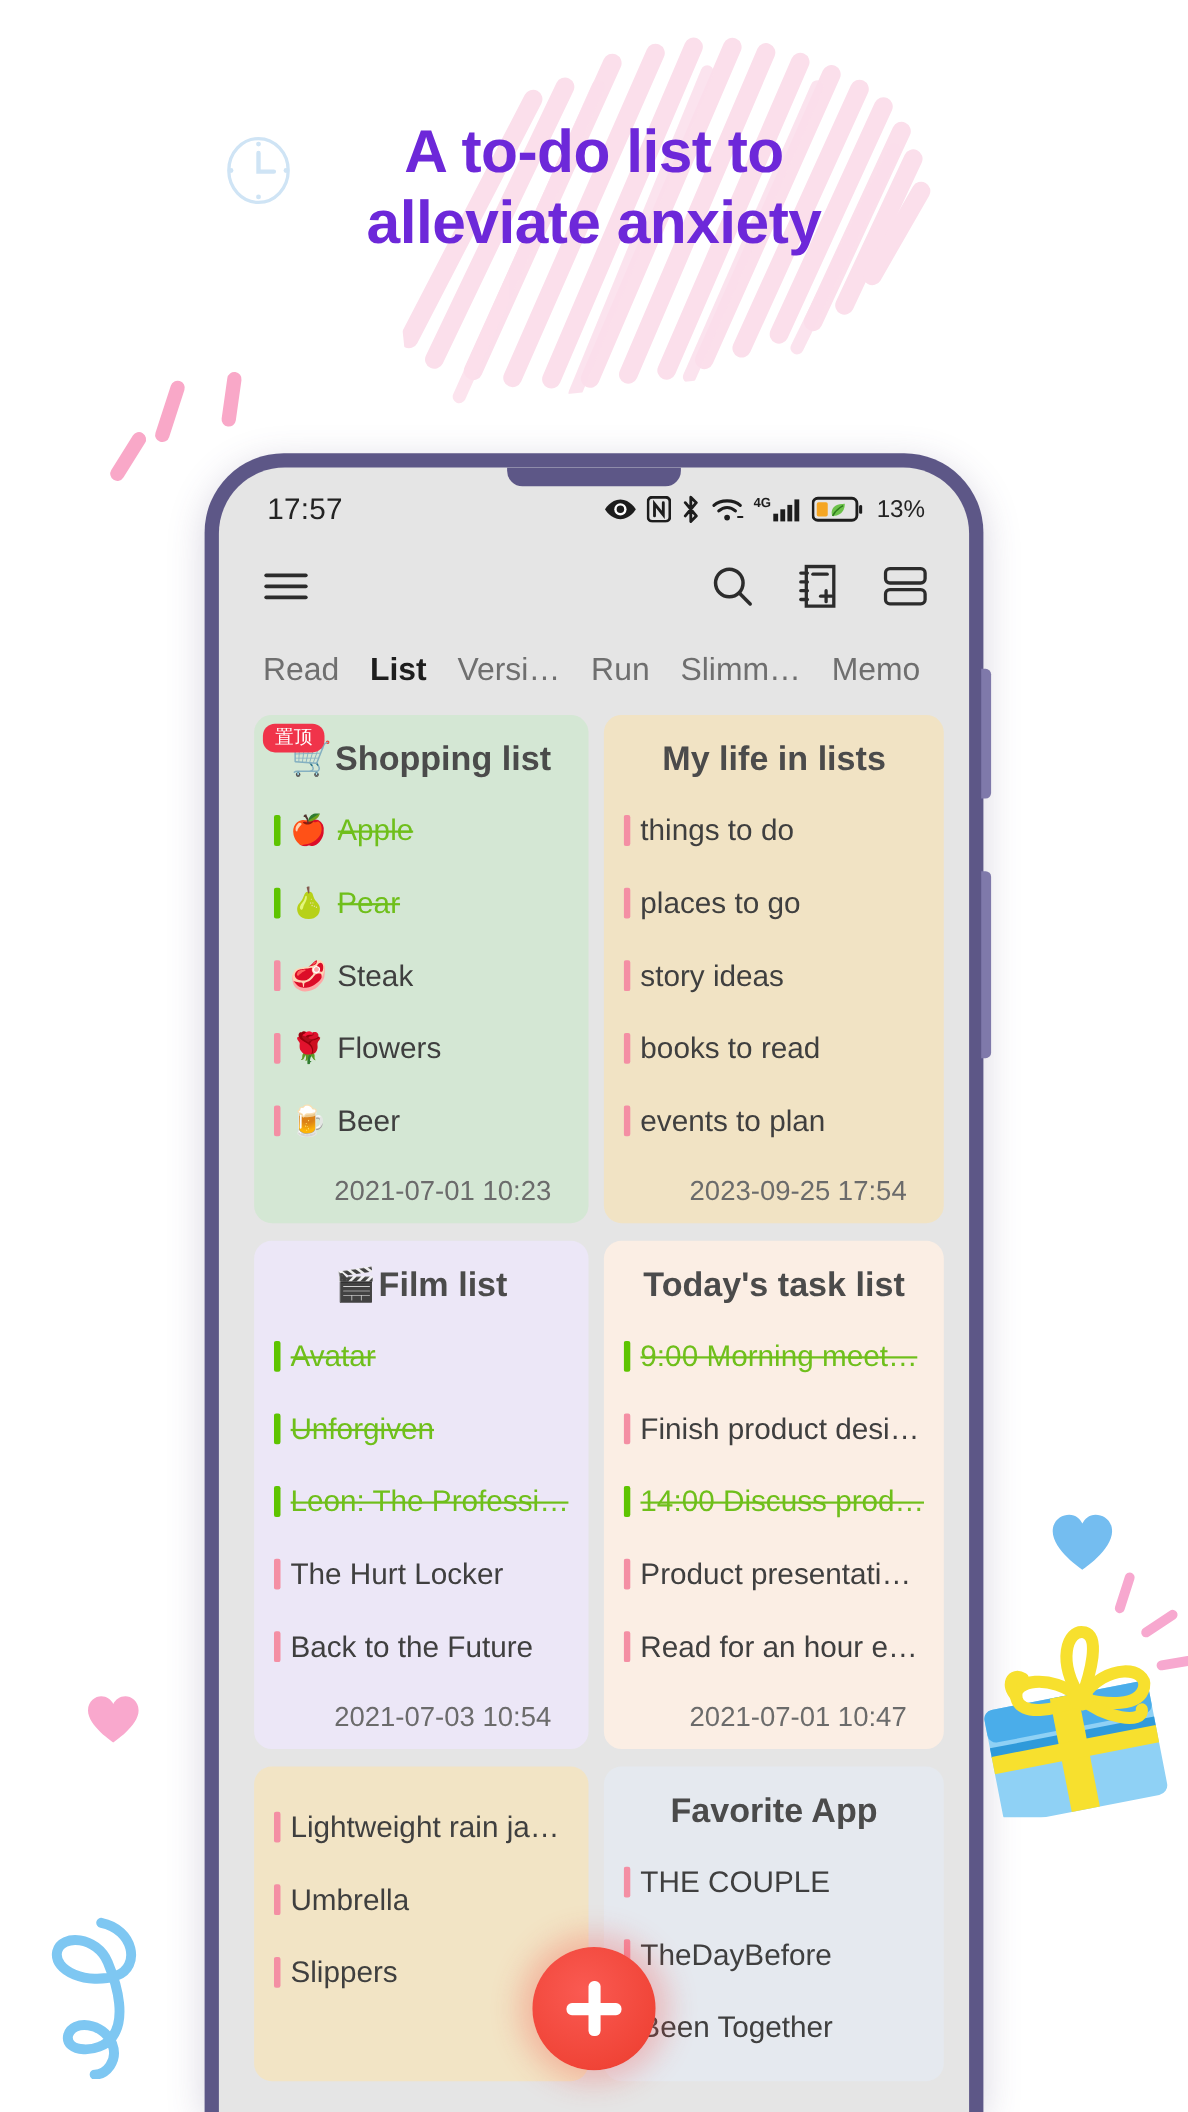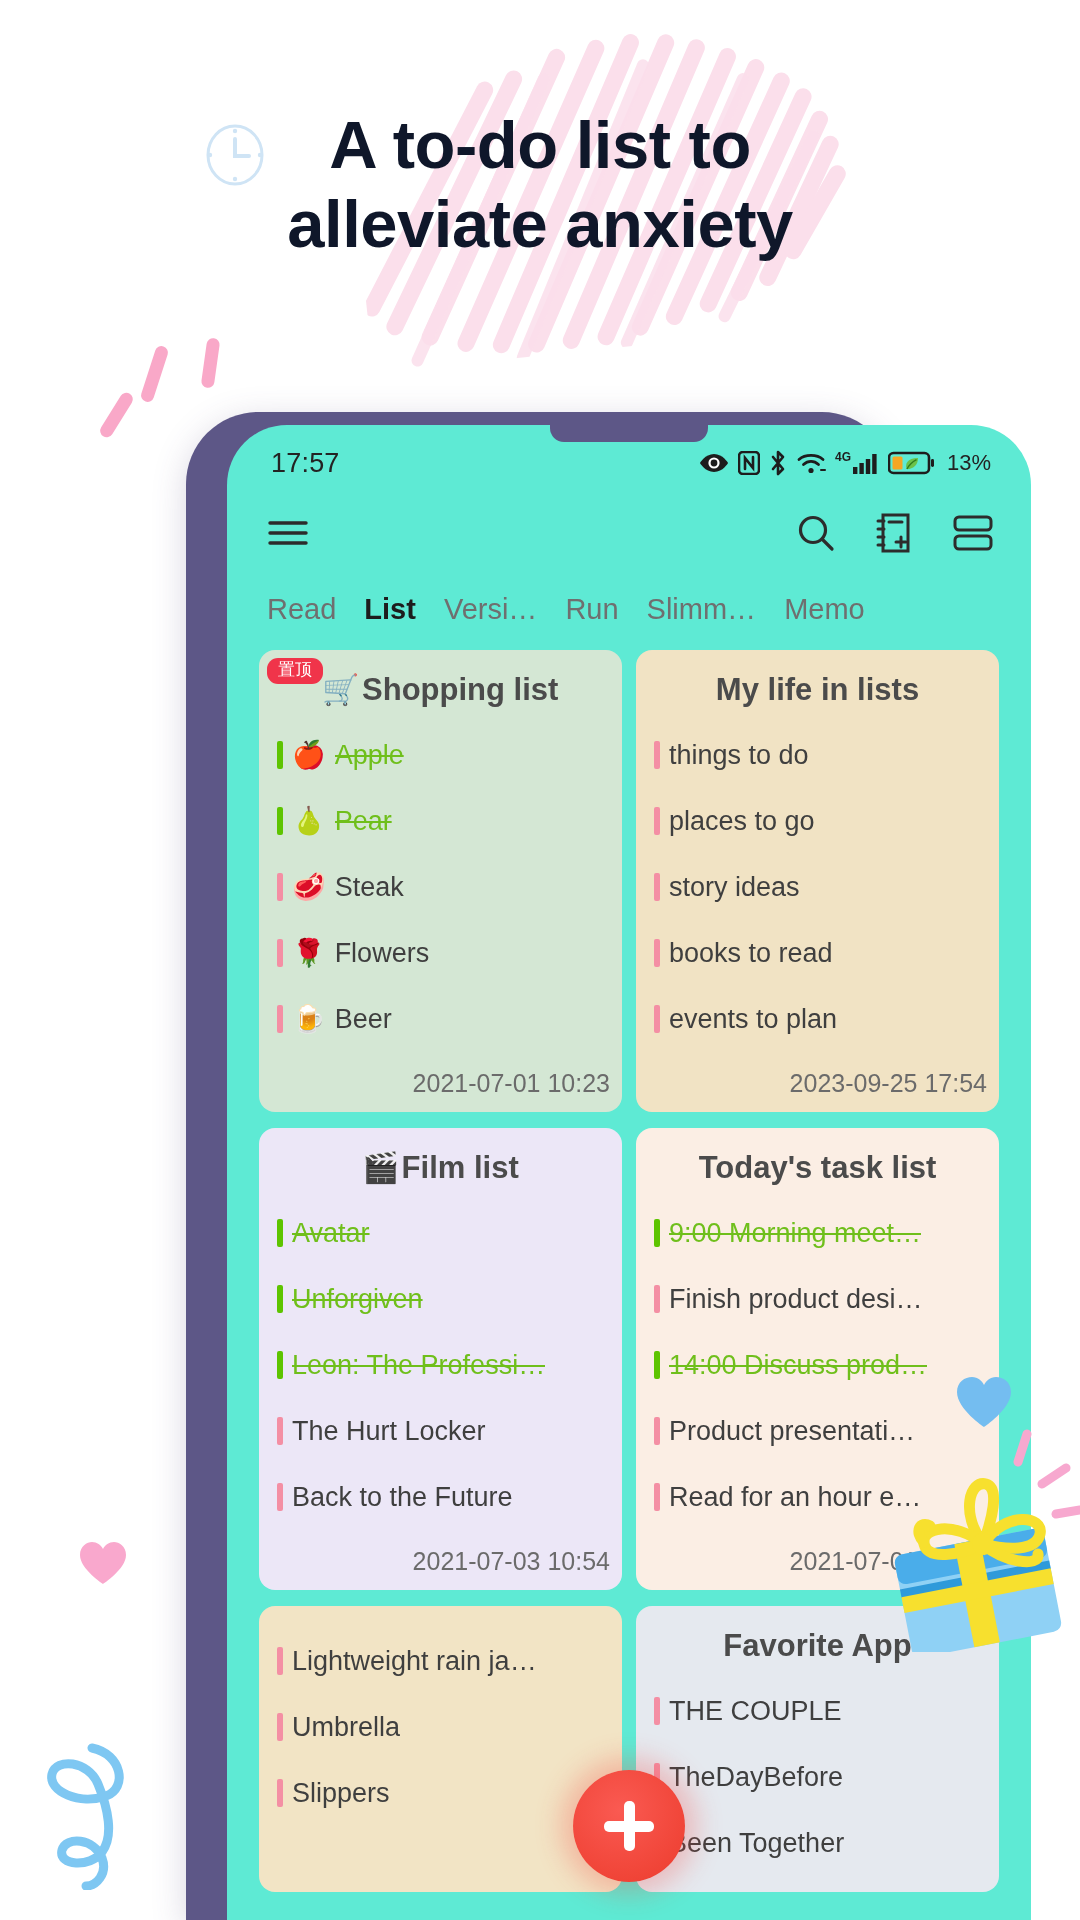--- a/index.html
+++ b/index.html
@@ -20,23 +20,23 @@
     left:355px; top:18px;
     width:500px; height:330px;
     transform:rotate(-6deg);
     pointer-events:none;
   }
   .headline-wrap{
     position:absolute; left:0; top:105px; width:1080px;
     text-align:center;
   }
   .headline{
-    font-size:67px;
+    font-size:55px;
     font-weight:700;
-    color:#0f172a;
+    color:#6d28d9;
     line-height:1.18;
     letter-spacing:-0.5px;
   }
   .clock-icon{
     position:absolute;
     left:204px; top:124px;
     width:62px; height:62px;
   }
 
   
@@ -60,25 +60,24 @@
     right:-7px;
     width:9px;
     background:#7f79aa;
     border-radius:0 5px 5px 0;
   }
   .pb1{ top:196px; height:118px; }
   .pb2{ top:380px; height:170px; }
 
   .screen{
     position:relative;
-    width:804px; height:1495px;
-    background:#5eead4;
+    width:682px; height:1495px;
+    background:#e5e5e5;
     border-radius:60px 60px 0 0;
     overflow:hidden;
-    margin-left:28px;
   }
 
   .notch{
     position:absolute; left:50%; transform:translateX(-50%);
     top:0; width:158px; height:17px;
     background:#5d5787;
     border-radius:0 0 14px 14px;
     z-index:5;
   }
 
@@ -180,21 +179,21 @@
   .item.done .bar{ background:#5ec400; }
   .item.done .item-text{
     color:#6fbf1b;
     text-decoration:line-through;
     text-decoration-thickness:2px;
   }
   .item-text{ overflow:hidden; text-overflow:ellipsis; }
   .item .emoji{ font-size:27px; flex:0 0 auto; }
   .card-date{
     position:absolute;
-    right:12px; bottom:14px;
+    right:34px; bottom:14px;
     font-size:25px;
     color:#6b6b6b;
   }
   .pin-badge{
     position:absolute;
     left:8px; top:8px;
     background:#f0344a;
     color:#fff;
     font-size:17px;
     padding:3px 11px 4px 11px;

